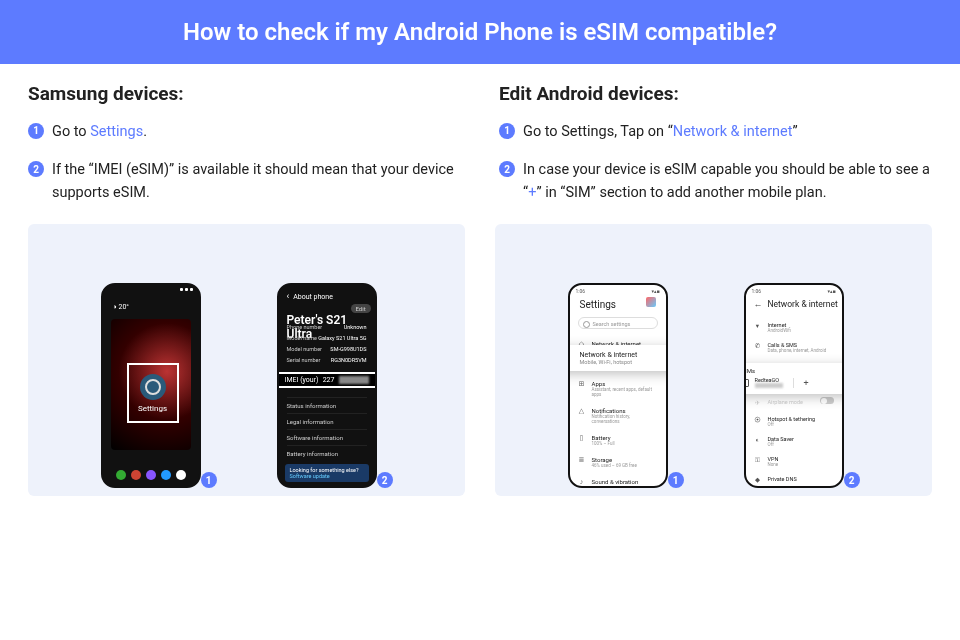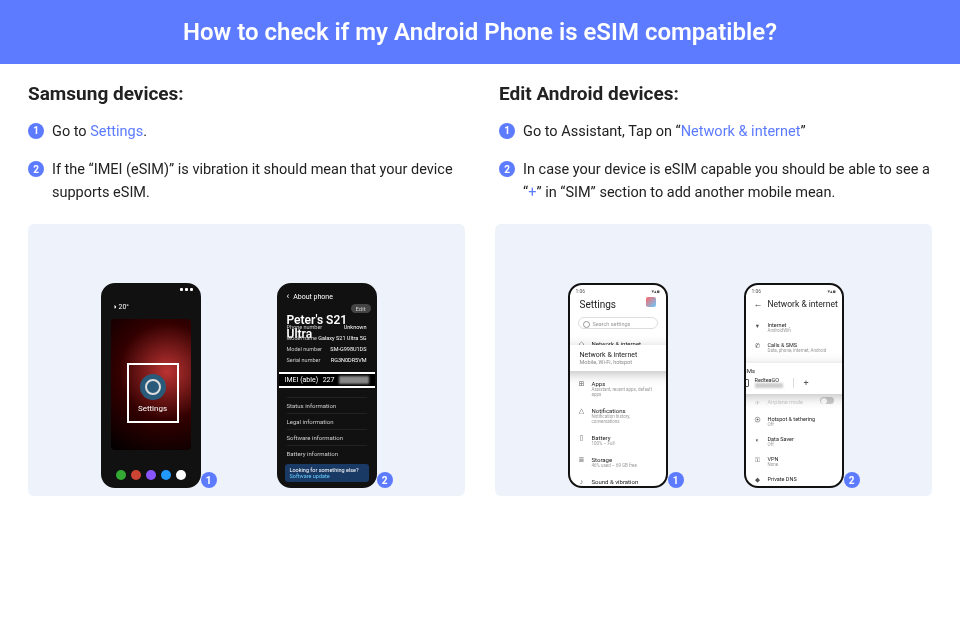--- a/index.html
+++ b/index.html
@@ -170,38 +170,38 @@
     <h2>Samsung devices:</h2>
     <ol class="steps">
       <li>
         <span class="num">1</span>
         <p>
           <span>Go to </span><span class="hl">Settings</span><span>.</span>
         </p>
       </li>
       <li>
         <span class="num">2</span>
-        <p>If the “IMEI (eSIM)” is vibration it should mean that your device supports eSIM.</p>
+        <p>If the “IMEI (eSIM)” is available it should mean that your device supports eSIM.</p>
       </li>
     </ol>
   </div>
 
   <div class="col">
     <h2>Edit Android devices:</h2>
     <ol class="steps">
       <li>
         <span class="num">1</span>
         <p>
-          <span>Go to Assistant, Tap on “</span><span class="hl">Network &amp; internet</span><span>”</span>
+          <span>Go to Settings, Tap on “</span><span class="hl">Network &amp; internet</span><span>”</span>
         </p>
       </li>
       <li>
         <span class="num">2</span>
         <p>
-          <span>In case your device is eSIM capable you should be able to see a “</span><span class="hl">+</span><span>” in “SIM” section to add another mobile mean.</span>
+          <span>In case your device is eSIM capable you should be able to see a “</span><span class="hl">+</span><span>” in “SIM” section to add another mobile plan.</span>
         </p>
       </li>
     </ol>
   </div>
 </div>
 
 <div class="gallery-row">
 
   <div class="gallery">
     <div class="shot">
@@ -244,21 +244,21 @@
           <div class="s2-row">
               <span>Model number</span>
               <span class="v">SM-G998U1DS</span>
             </div>
           <div class="s2-row">
               <span>Serial number</span>
               <span class="v">RG3N0DR5VM</span>
             </div>
         </div>
         <div class="s2-callout">
-          <span>IMEI (able)</span>
+          <span>IMEI (your)</span>
           <span style="display:flex;align-items:center">
               <span>227</span>
               <span class="blur"></span>
             </span>
         </div>
         <div class="s2-list">
           <div>Status information</div>
           <div>Legal information</div>
           <div>Software information</div>
           <div>Battery information</div>

